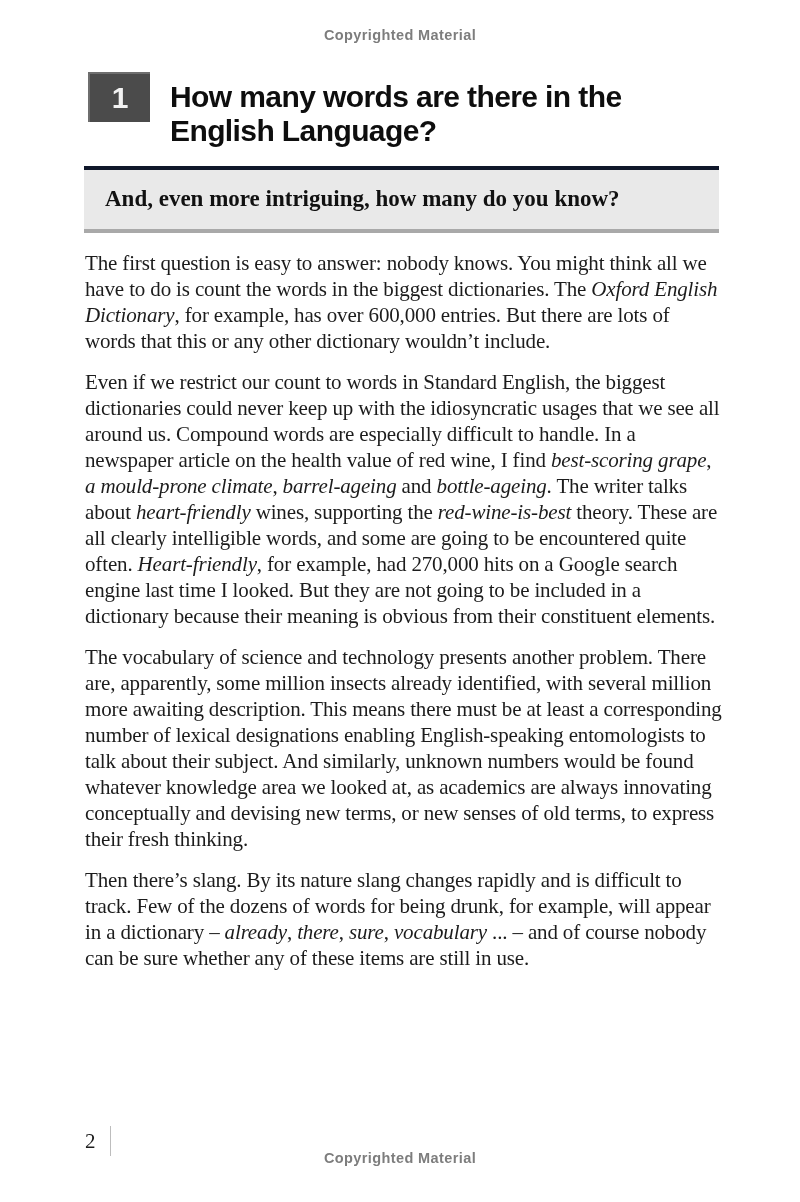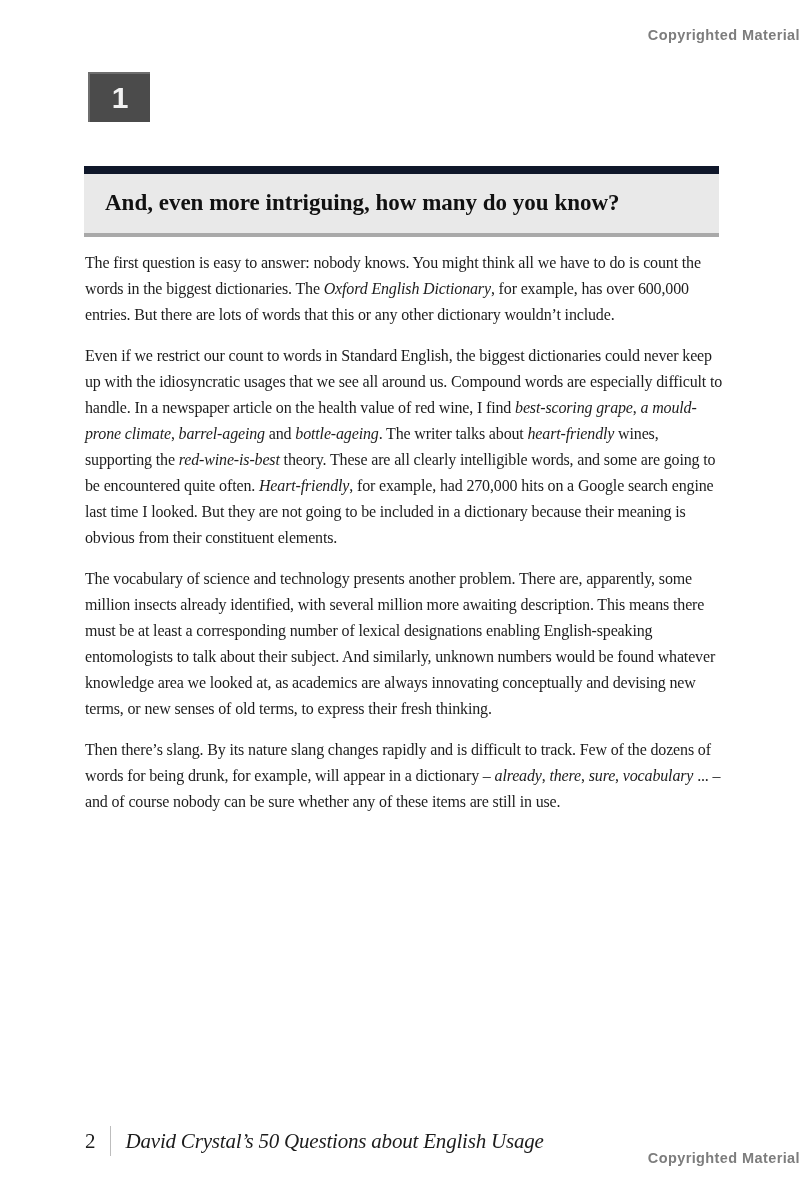--- a/index.html
+++ b/index.html
@@ -13,21 +13,21 @@
     height: 1202px;
     background: #ffffff;
     font-family: "Liberation Serif", serif;
     color: #1c1c1c;
     overflow: hidden;
   }
   .watermark {
     position: absolute;
     left: 0;
     width: 800px;
-    text-align: right;
+    text-align: center;
     font-family: "Liberation Sans", sans-serif;
     font-weight: bold;
     font-size: 14.5px;
     letter-spacing: 0.4px;
     color: #7d7d7d;
   }
   .watermark.top { top: 27px; }
   .watermark.bottom { top: 1150px; }
 
   .chapter-header {
@@ -63,37 +63,37 @@
     color: #0e0e0e;
     margin-top: 8px;
   }
   .subtitle-box {
     position: absolute;
     left: 84px;
     top: 166px;
     width: 635px;
     box-sizing: border-box;
     background: #e9e9e9;
-    border-top: 8px solid #0f172a;
+    border-top: 4px solid #0f172a;
     border-bottom: 4px solid #a9a9a9;
     padding: 16px 20px 17px 21px;
     font-family: "Liberation Serif", serif;
     font-weight: bold;
     font-size: 23px;
     color: #111111;
   }
   .body-text {
     position: absolute;
     left: 85px;
     top: 250px;
     width: 640px;
   }
   .body-text p {
     margin: 0 0 15px 0;
-    font-size: 16px;
+    font-size: 21px;
     line-height: 26px;
     letter-spacing: -0.15px;
     color: #1c1c1c;
   }
   .body-text em { font-style: italic; }
 
   .footer {
     position: absolute;
     left: 85px;
     top: 1126px;
@@ -121,34 +121,37 @@
 <body>
 
 <div class="page">
 
   <div class="watermark top">Copyrighted Material</div>
 
   <div class="chapter-header">
     <div class="chapter-num-box">
       <span>1</span>
     </div>
+    <div class="chapter-title">
+      <div>How many words are there in the</div>
+      <div>English Language?</div>
+    </div>
   </div>
 
   <div class="subtitle-box">
     <span>And, even more intriguing, how many do you know?</span>
   </div>
 
   <div class="body-text">
     <p>The first question is easy to answer: nobody knows. You might think all we have to do is count the words in the biggest dictionaries. The <em>Oxford English Dictionary</em>, for example, has over 600,000 entries. But there are lots of words that this or any other dictionary wouldn’t include.</p>
     <p>Even if we restrict our count to words in Standard English, the biggest dictionaries could never keep up with the idiosyncratic usages that we see all around us. Compound words are especially difficult to handle. In a newspaper article on the health value of red wine, I find <em>best-scoring grape</em>, <em>a mould-prone climate</em>, <em>barrel-ageing</em> and <em>bottle-ageing</em>. The writer talks about <em>heart-friendly</em> wines, supporting the <em>red-wine-is-best</em> theory. These are all clearly intelligible words, and some are going to be encountered quite often. <em>Heart-friendly</em>, for example, had 270,000 hits on a Google search engine last time I looked. But they are not going to be included in a dictionary because their meaning is obvious from their constituent elements.</p>
     <p>The vocabulary of science and technology presents another problem. There are, apparently, some million insects already identified, with several million more awaiting description. This means there must be at least a corresponding number of lexical designations enabling English-speaking entomologists to talk about their subject. And similarly, unknown numbers would be found whatever knowledge area we looked at, as academics are always innovating conceptually and devising new terms, or new senses of old terms, to express their fresh thinking.</p>
     <p>Then there’s slang. By its nature slang changes rapidly and is difficult to track. Few of the dozens of words for being drunk, for example, will appear in a dictionary – <em>already</em>, <em>there</em>, <em>sure</em>, <em>vocabulary</em> ... – and of course nobody can be sure whether any of these items are still in use.</p>
   </div>
 
   <div class="footer">
     <span class="page-number">2</span>
     <span class="divider"></span>
-    <span class="book-title">David Crystal’s 50 Questions about English Usage</span>
   </div>
 
   <div class="watermark bottom">Copyrighted Material</div>
 
 </div>
 
 </body></html>

